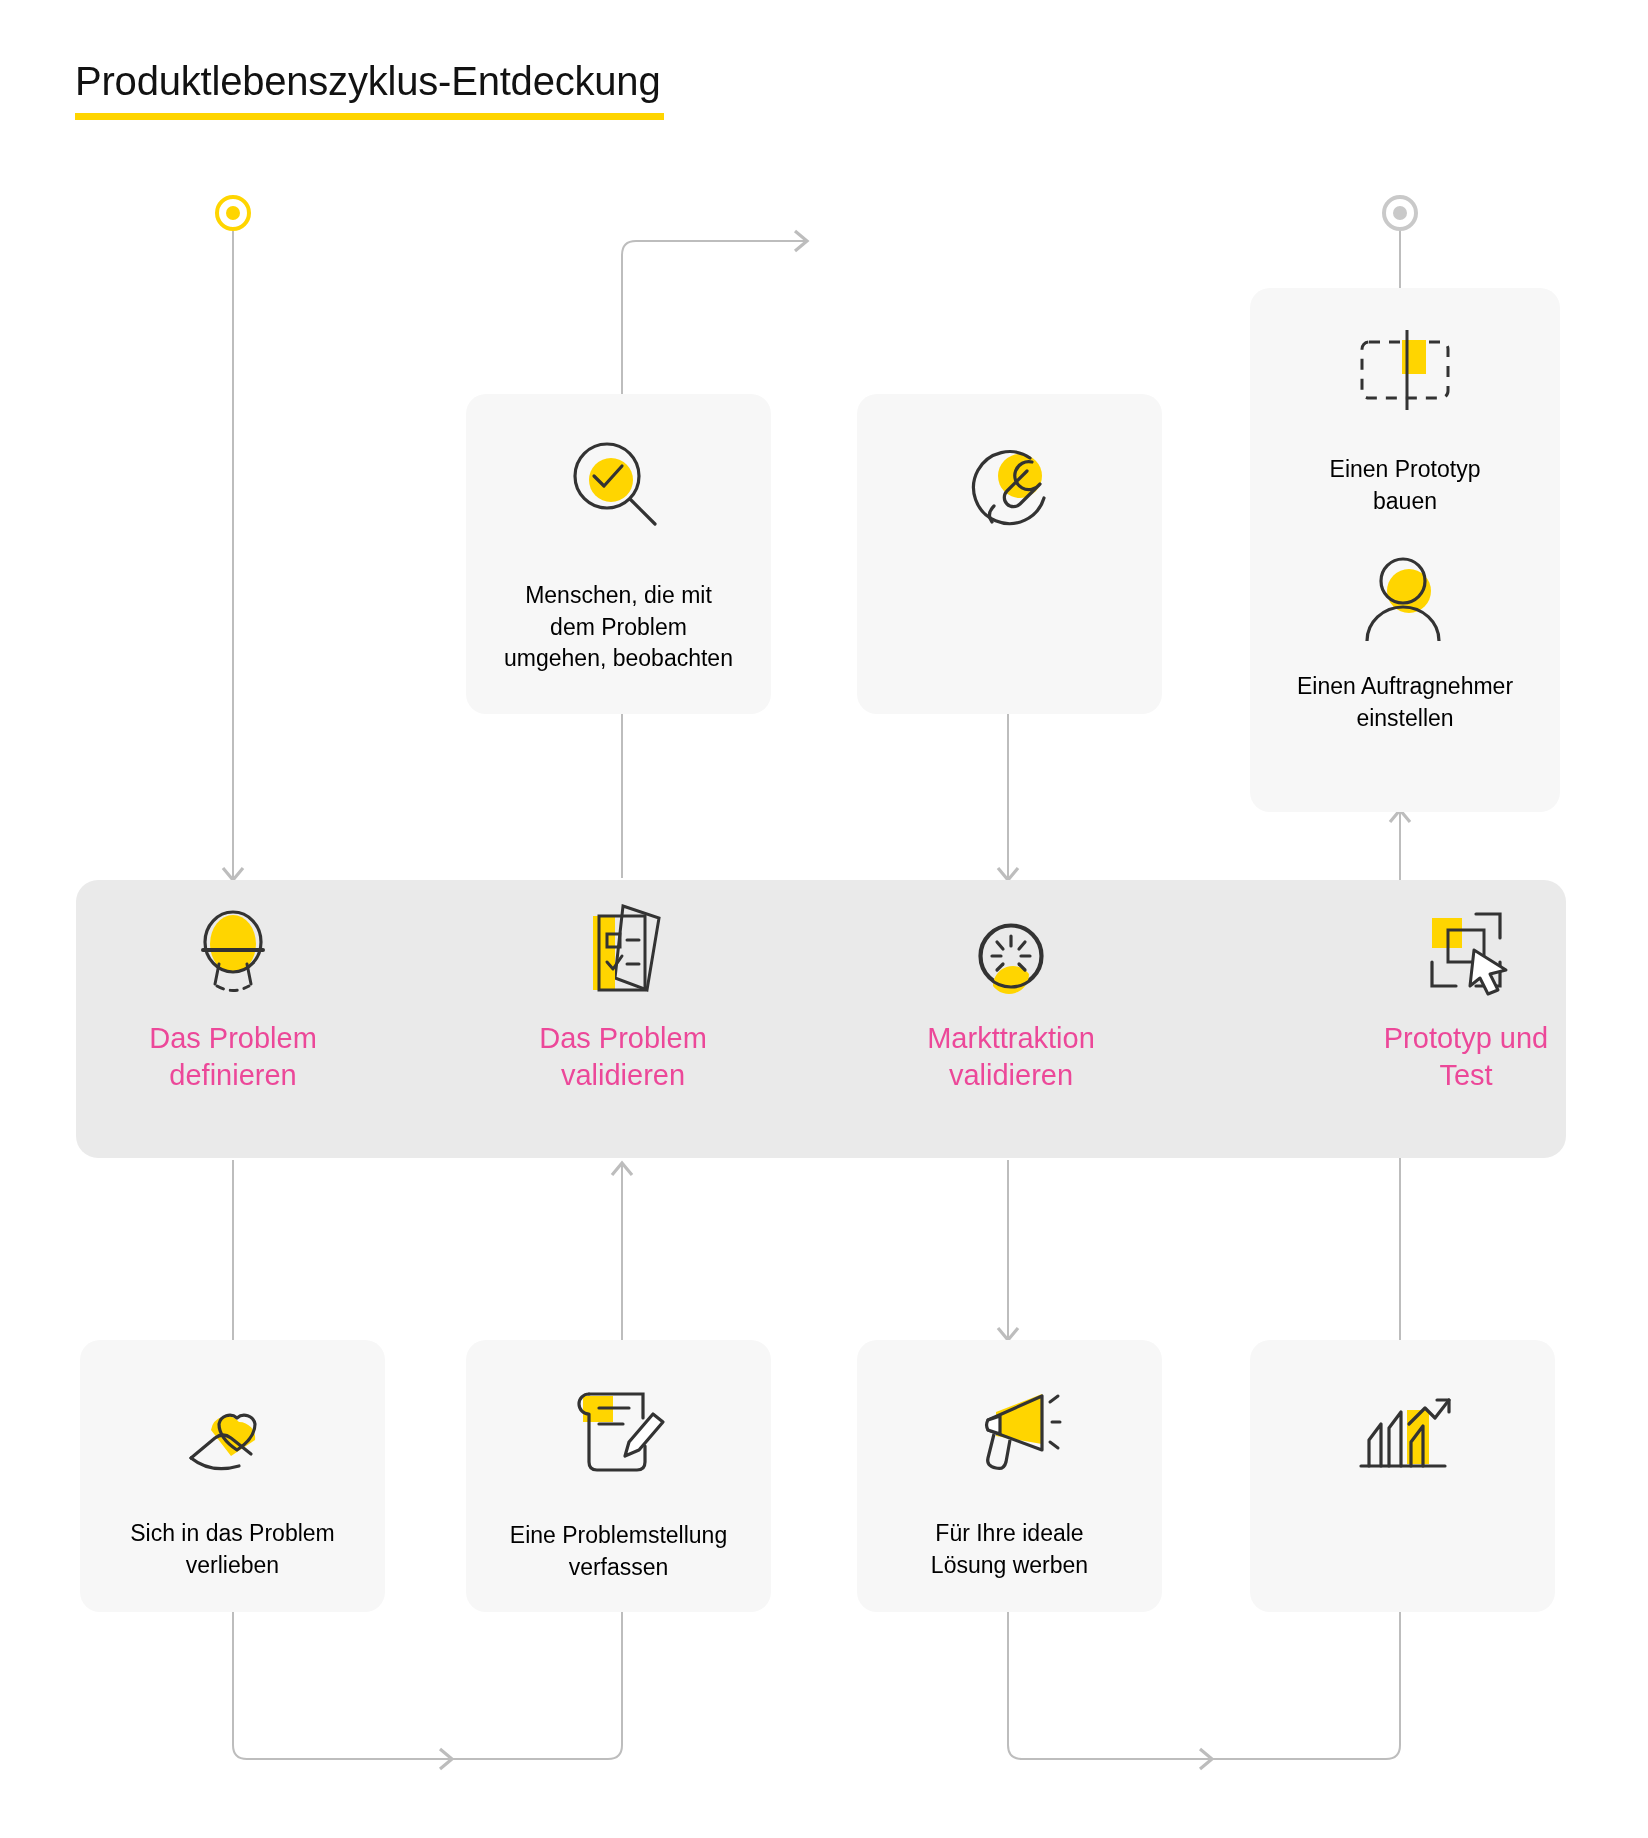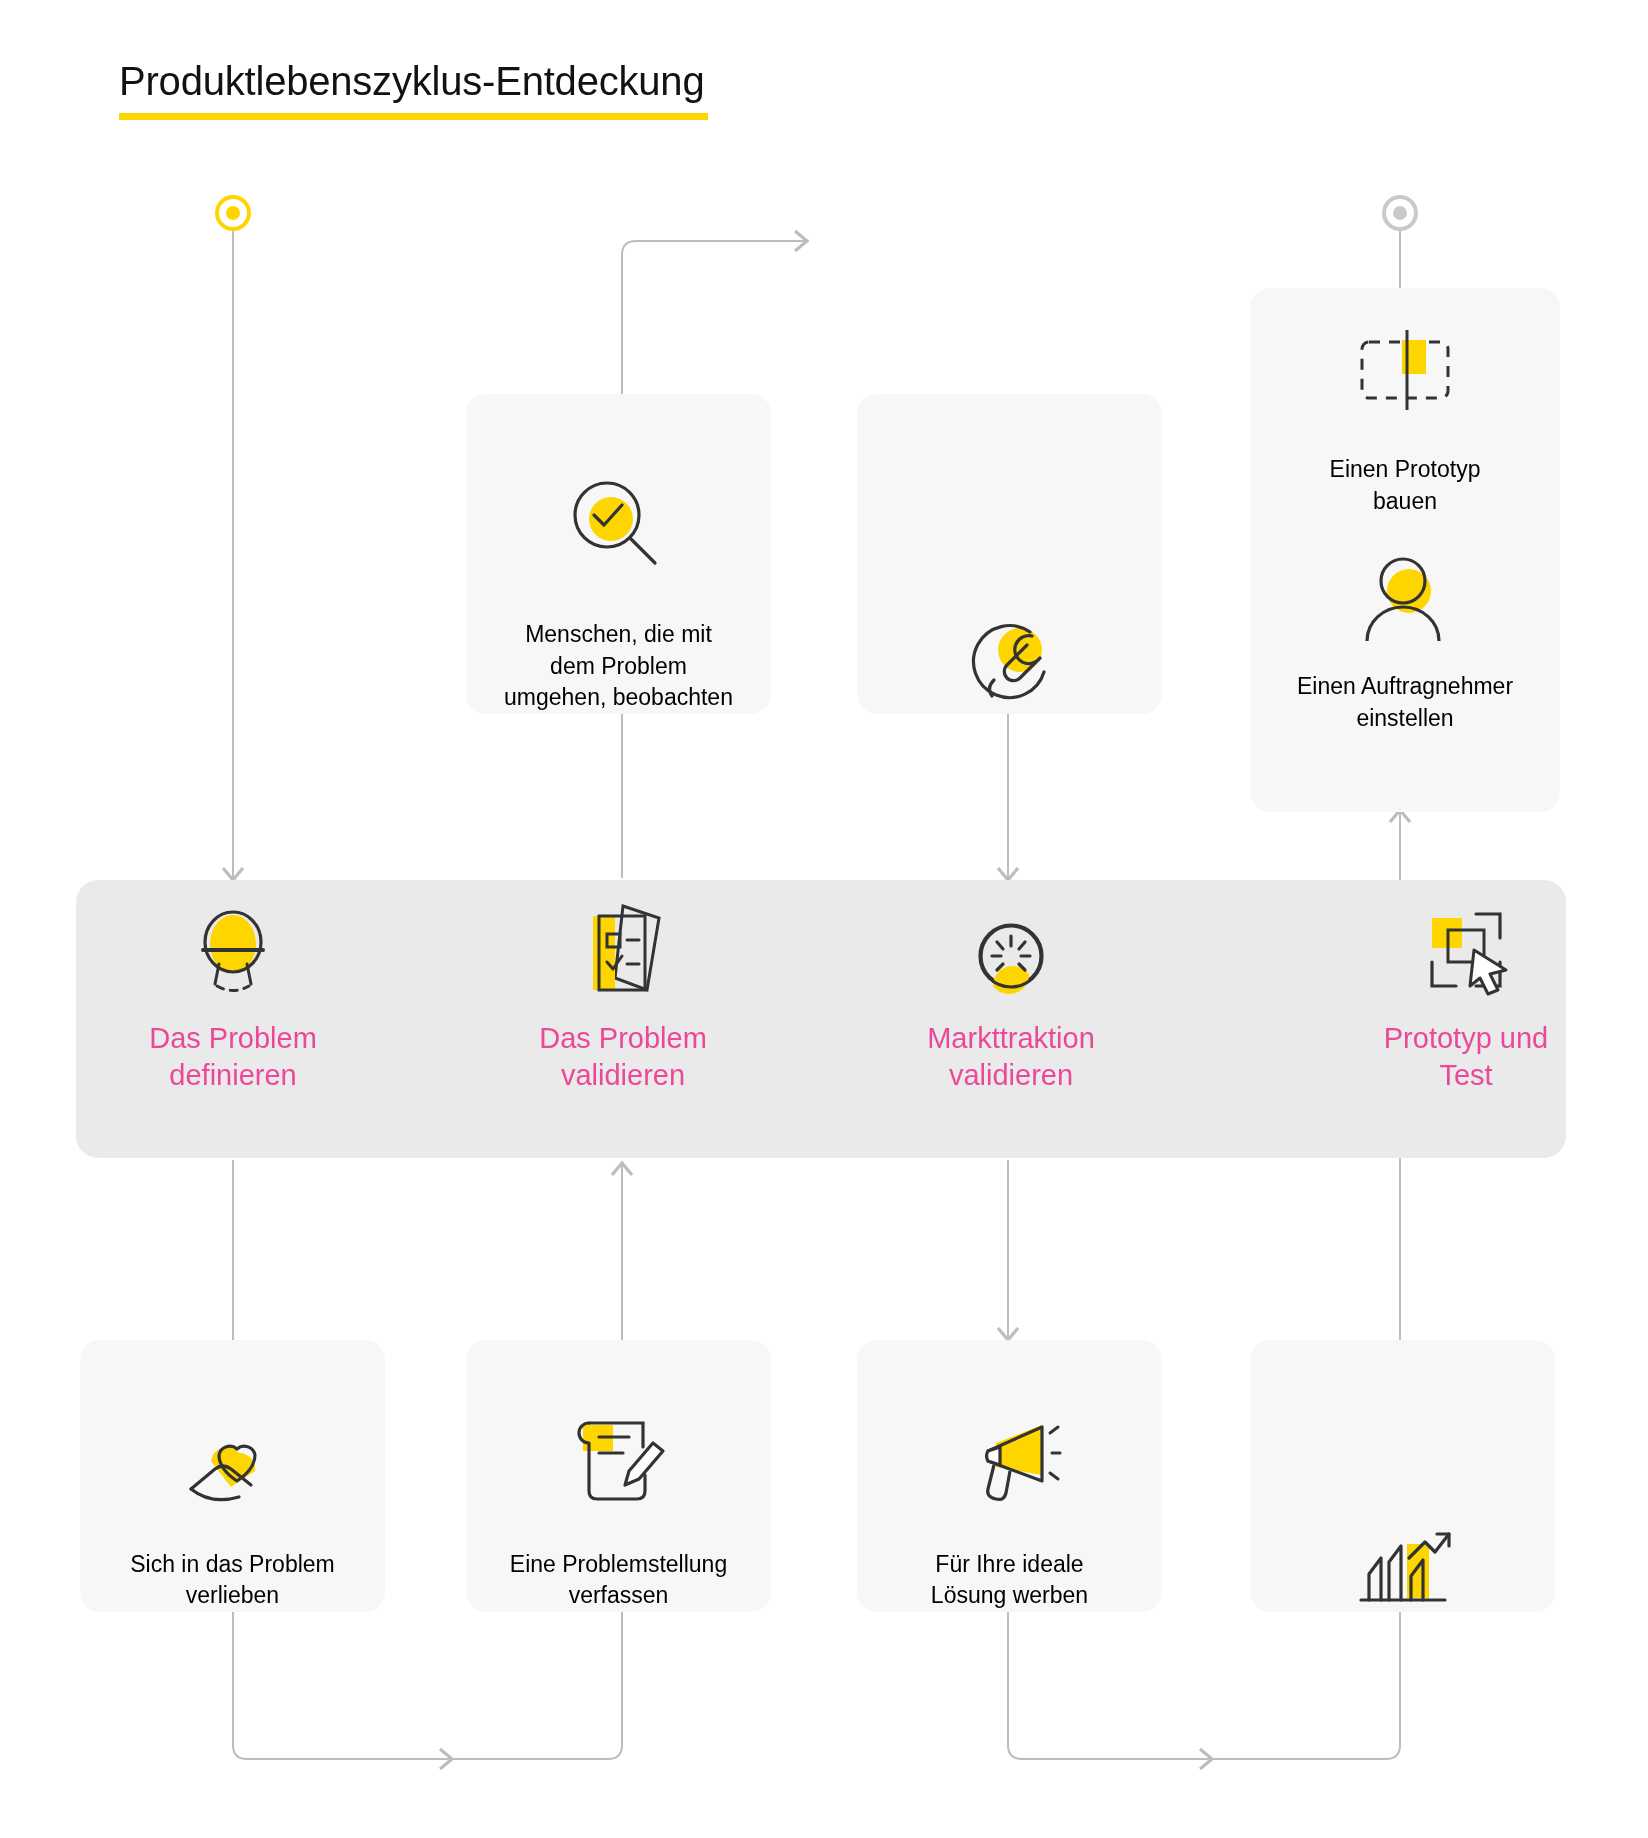--- a/index.html
+++ b/index.html
@@ -6,39 +6,39 @@
   html, body {
     width: 1648px; height: 1838px;
     background: #ffffff;
     font-family: "Liberation Sans", sans-serif;
     color: #1d1d1d;
     overflow: hidden;
   }
   #stage { position: relative; width: 1648px; height: 1838px; }
 
   
-  .title-wrap { position: absolute; left: 75px; top: 58px; margin-left: 44px; }
+  .title-wrap { position: absolute; left: 75px; top: 58px; }
   .title {
     font-size: 40px; font-weight: 400; letter-spacing: -0.2px;
     color: #121212; line-height: 1.15; white-space: nowrap;
   }
   .title-underline {
     margin-top: 9px; height: 7px; width: 589px; background: #FFD500;
   }
 
   
   #wires { position: absolute; left: 0; top: 0; width: 1648px; height: 1838px; pointer-events: none; }
 
   
   .card {
     position: absolute;
     background: #F7F7F7;
     border-radius: 20px;
     display: flex; flex-direction: column;
-    align-items: center; justify-content: flex-end;
+    align-items: center; justify-content: flex-start;
   }
   .card-label {
     font-size: 23px; line-height: 1.38; text-align: center;
     color: #000000; font-weight: 400;
   }
   .icon-box { display: flex; align-items: center; justify-content: center; }
 
   
   .mainband {
     position: absolute;

